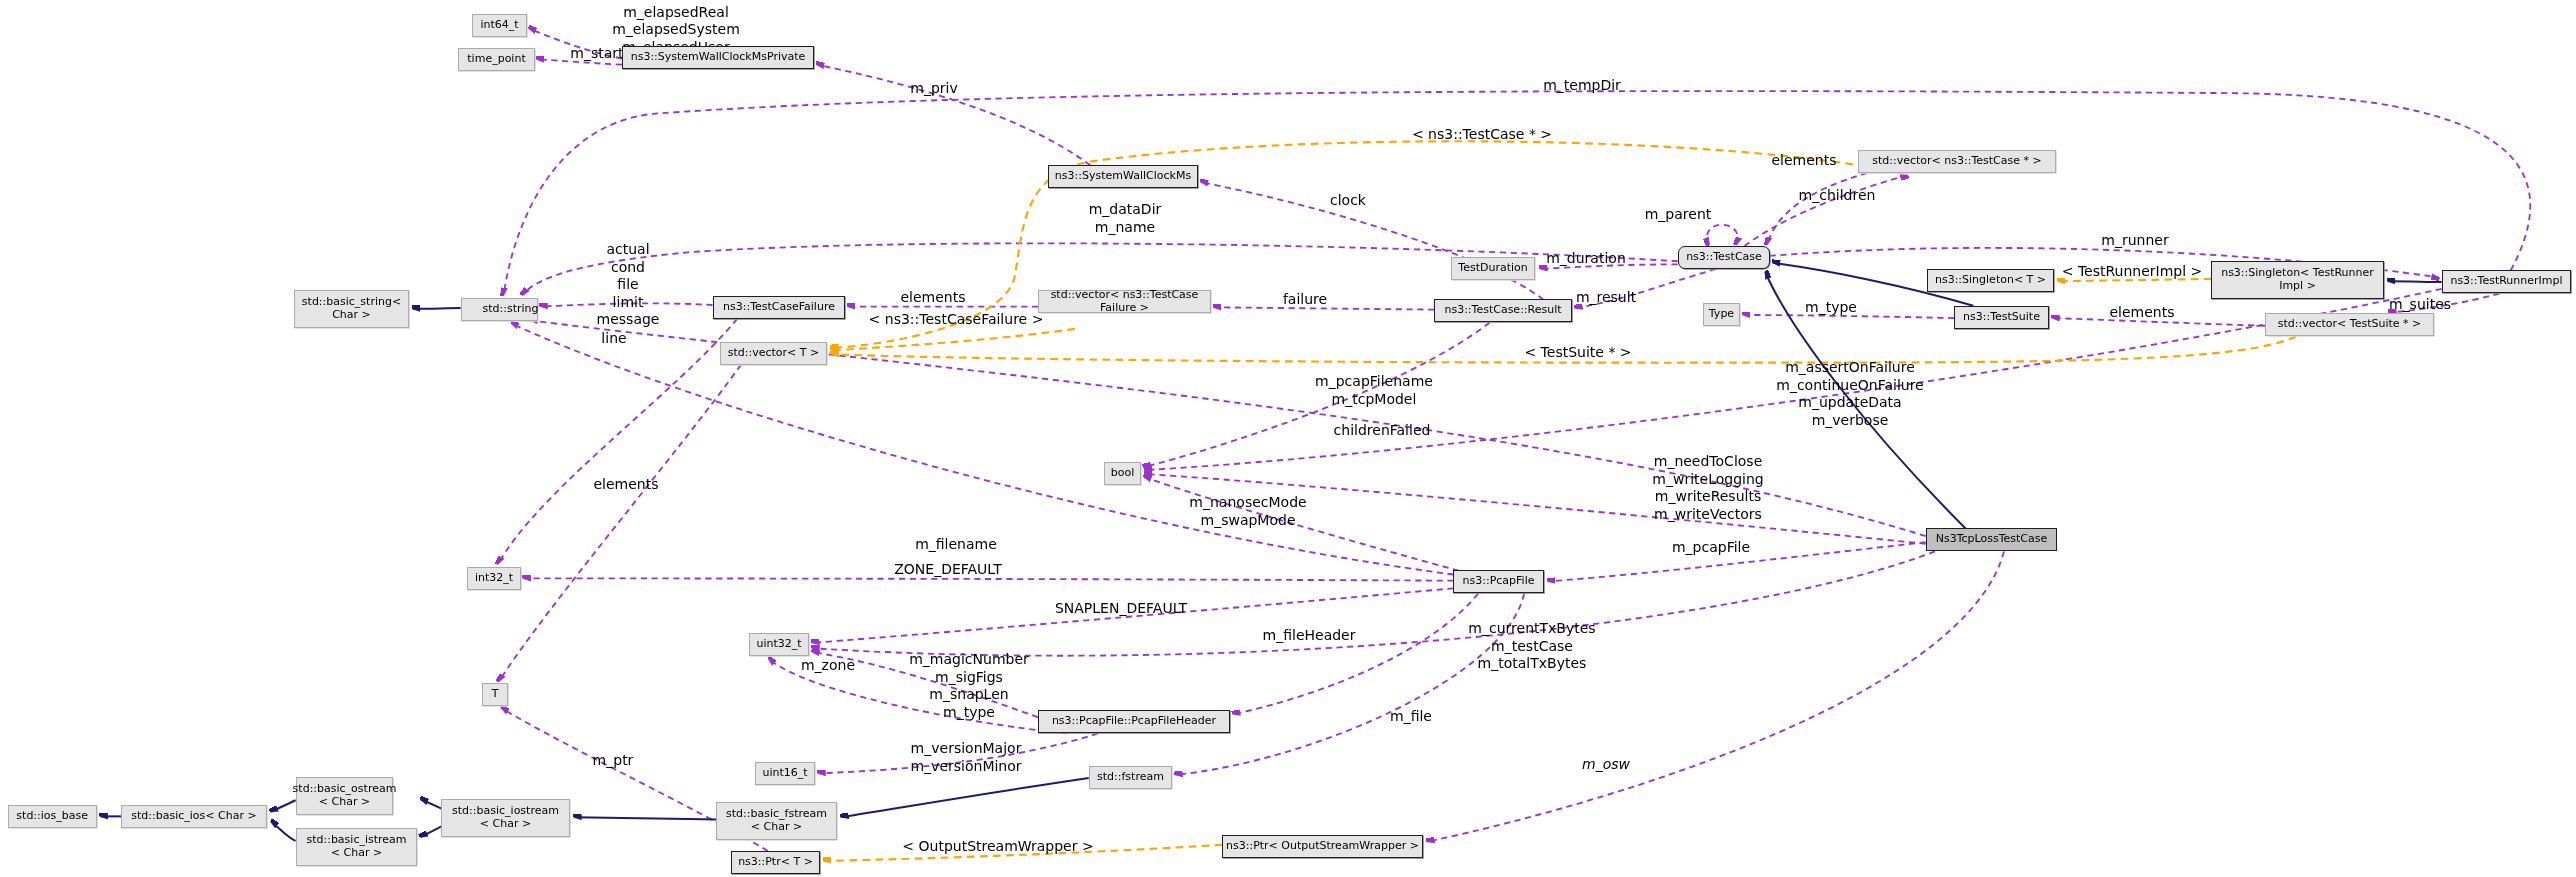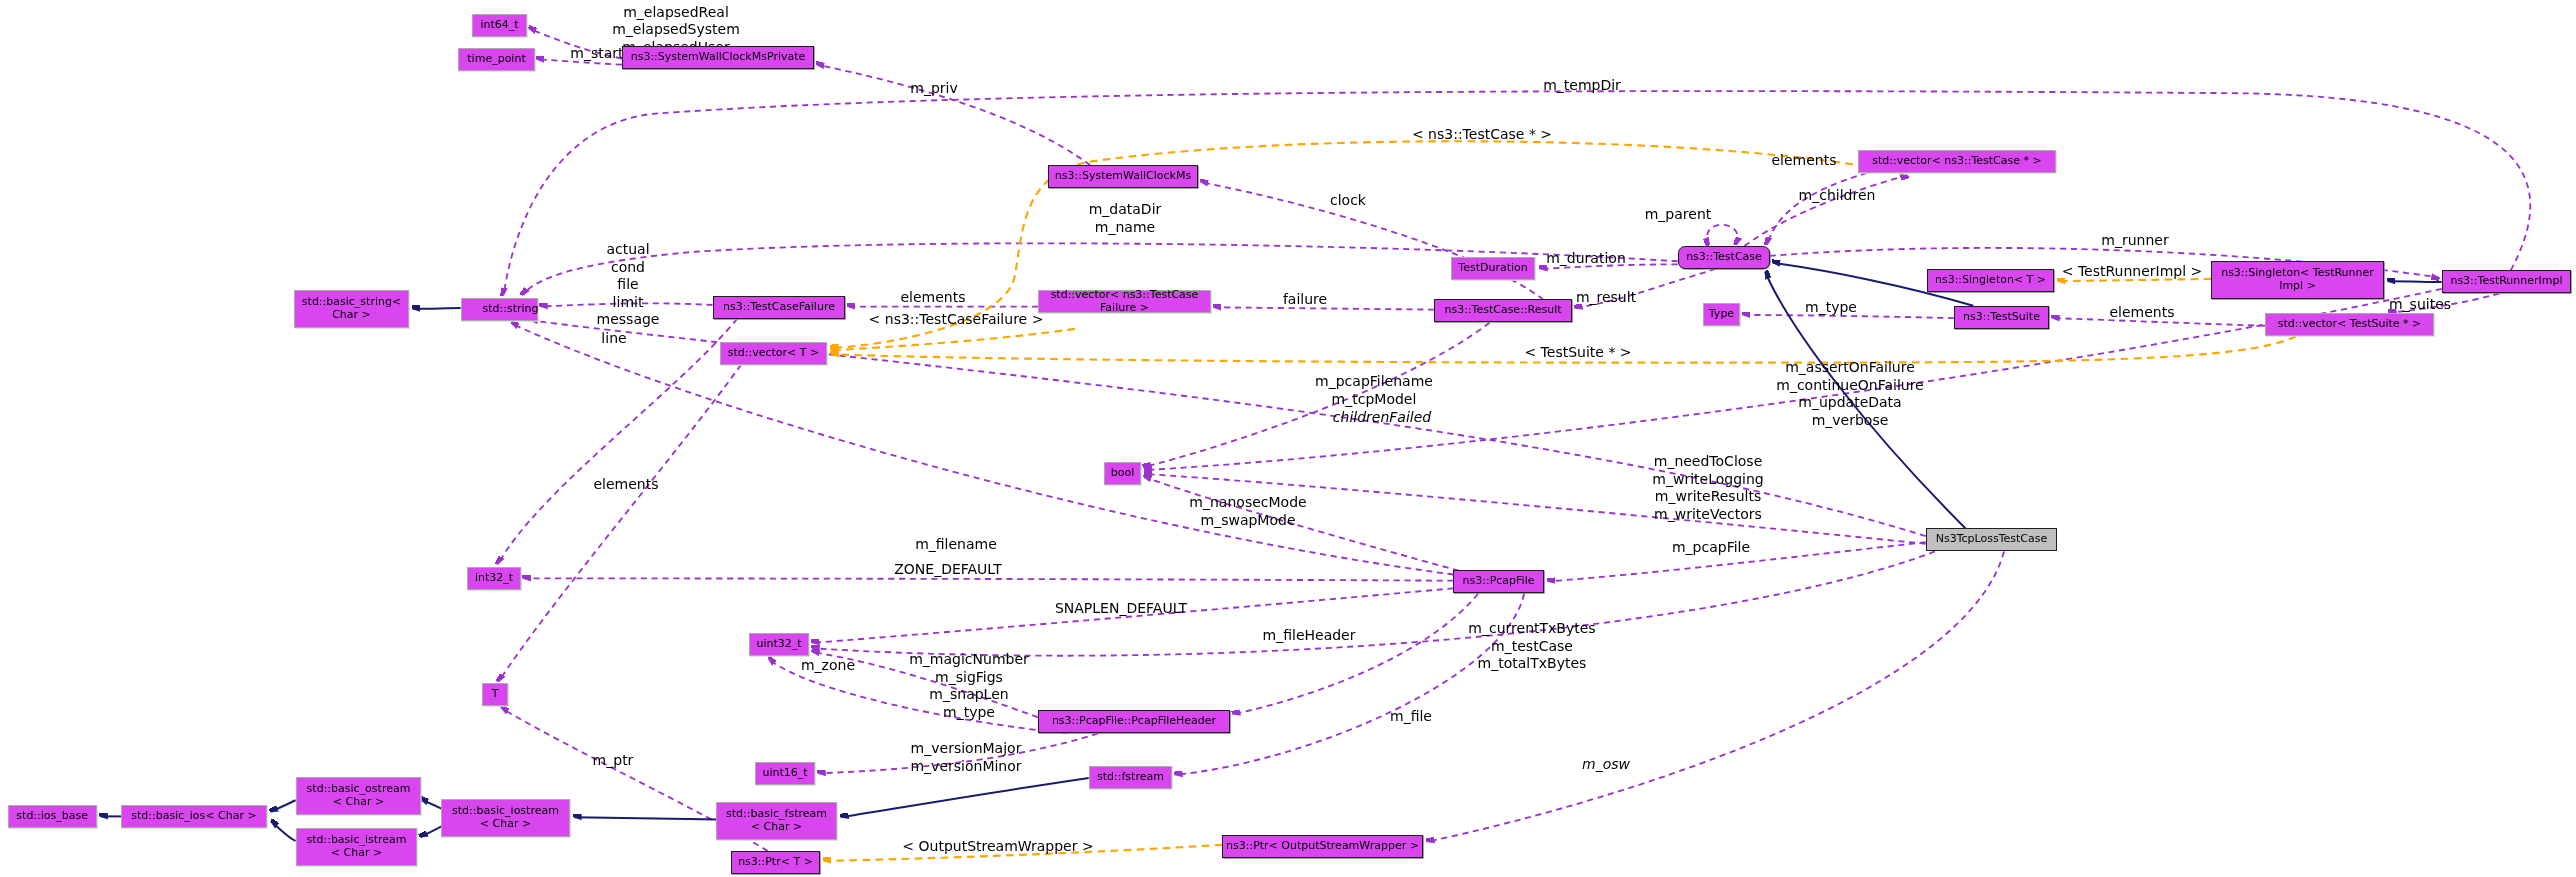--- a/index.html
+++ b/index.html
@@ -4,21 +4,21 @@
 <style>
   html,body{margin:0;padding:0;background:#ffffff;}
   #diagram{position:relative;width:2576px;height:878px;background:#ffffff;overflow:hidden;
            font-family:"DejaVu Sans","Liberation Sans",sans-serif;}
   #edges{position:absolute;left:0;top:0;width:2576px;height:878px;}
   .edge{fill:none;}
   .edge.uses{stroke:#9a32cd;stroke-width:2.4;stroke-dasharray:8 6;}
   .edge.template{stroke:#ffa500;stroke-width:2.8;stroke-dasharray:10 7;}
   .edge.inherit{stroke:#1a1a70;stroke-width:2.6;}
   .node{position:absolute;display:flex;align-items:center;justify-content:center;
-        text-align:center;font-size:11px;line-height:1.18;color:#000;background:#d946ef;
+        text-align:center;font-size:11px;line-height:1.18;color:#000;background:#e5e5e5;
         white-space:pre-line;min-height:23px;box-sizing:border-box;z-index:2;cursor:pointer;}
   .node.external{border:0.9px solid #ababab;box-shadow:0.8px 0.8px 0 #d9d9d9;}
   .node.class{border:1.5px solid #1f1f1f;box-shadow:0.8px 0.8px 0 #8a8a8a;}
   .node.main{border:1.5px solid #1f1f1f;background:#bfbfbf;}
   .elabel{position:absolute;transform:translateX(-50%);font-size:14px;line-height:1.25;
           color:#000;text-align:center;white-space:pre-line;z-index:1;}
 </style>
 </head>
 <body>
 
@@ -117,21 +117,21 @@
     <div class="node class" style="left: 1453px; top: 570px; width: 91px;">ns3::PcapFile</div>
     <div class="node external" style="left: 749px; top: 633px; width: 60px;">uint32_t</div>
     <div class="node external" style="left: 482px; top: 683px; width: 26px;">T</div>
     <div class="node class" style="left: 1038px; top: 710px; width: 192px;">ns3::PcapFile::PcapFileHeader</div>
     <div class="node external" style="left: 755px; top: 762px; width: 60px;">uint16_t</div>
     <div class="node external" style="left: 1089px; top: 766px; width: 83px;">std::fstream</div>
     <div class="node external" style="left: 716px; top: 802px; width: 121px; height: 38px;">std::basic_fstream
 &lt; Char &gt;</div>
     <div class="node external" style="left: 7.7px; top: 805px; width: 89px;">std::ios_base</div>
     <div class="node external" style="left: 121px; top: 805px; width: 146px;">std::basic_ios&lt; Char &gt;</div>
-    <div class="node external" style="left: 296px; top: 777px; width: 125px; height: 38px;">std::basic_ostream
+    <div class="node external" style="left: 296px; top: 777px; width: 97px; height: 38px;">std::basic_ostream
 &lt; Char &gt;</div>
     <div class="node external" style="left: 296px; top: 828px; width: 121px; height: 38px;">std::basic_istream
 &lt; Char &gt;</div>
     <div class="node external" style="left: 441px; top: 799px; width: 129px; height: 38px;">std::basic_iostream
 &lt; Char &gt;</div>
     <div class="node class" style="left: 731px; top: 851px; width: 89px;">ns3::Ptr&lt; T &gt;</div>
     <div class="node class" style="left: 1222px; top: 835px; width: 201px;">ns3::Ptr&lt; OutputStreamWrapper &gt;</div>
     <div class="elabel" style="left: 676px; top: 3.8px;">m_elapsedReal
 m_elapsedSystem
 m_elapsedUser</div>
@@ -161,21 +161,21 @@
 file
 limit
 message</div>
     <div class="elabel" style="left: 614px; top: 330px;">line</div>
     <div class="elabel" style="left: 1850px; top: 359px;">m_assertOnFailure
 m_continueOnFailure
 m_updateData
 m_verbose</div>
     <div class="elabel" style="left: 1374px; top: 373px;">m_pcapFilename
 m_tcpModel</div>
-    <div class="elabel" style="left: 1382px; top: 409px; font-style: italic;">childrenFailed</div>
+    <div class="elabel" style="left: 1382px; top: 422px;">childrenFailed</div>
     <div class="elabel" style="left: 1708px; top: 453px;">m_needToClose
 m_writeLogging
 m_writeResults
 m_writeVectors</div>
     <div class="elabel" style="left: 1248px; top: 494px;">m_nanosecMode
 m_swapMode</div>
     <div class="elabel" style="left: 626px; top: 476px;">elements</div>
     <div class="elabel" style="left: 956px; top: 536px;">m_filename</div>
     <div class="elabel" style="left: 948px; top: 561px;">ZONE_DEFAULT</div>
     <div class="elabel" style="left: 1711px; top: 539px;">m_pcapFile</div>

